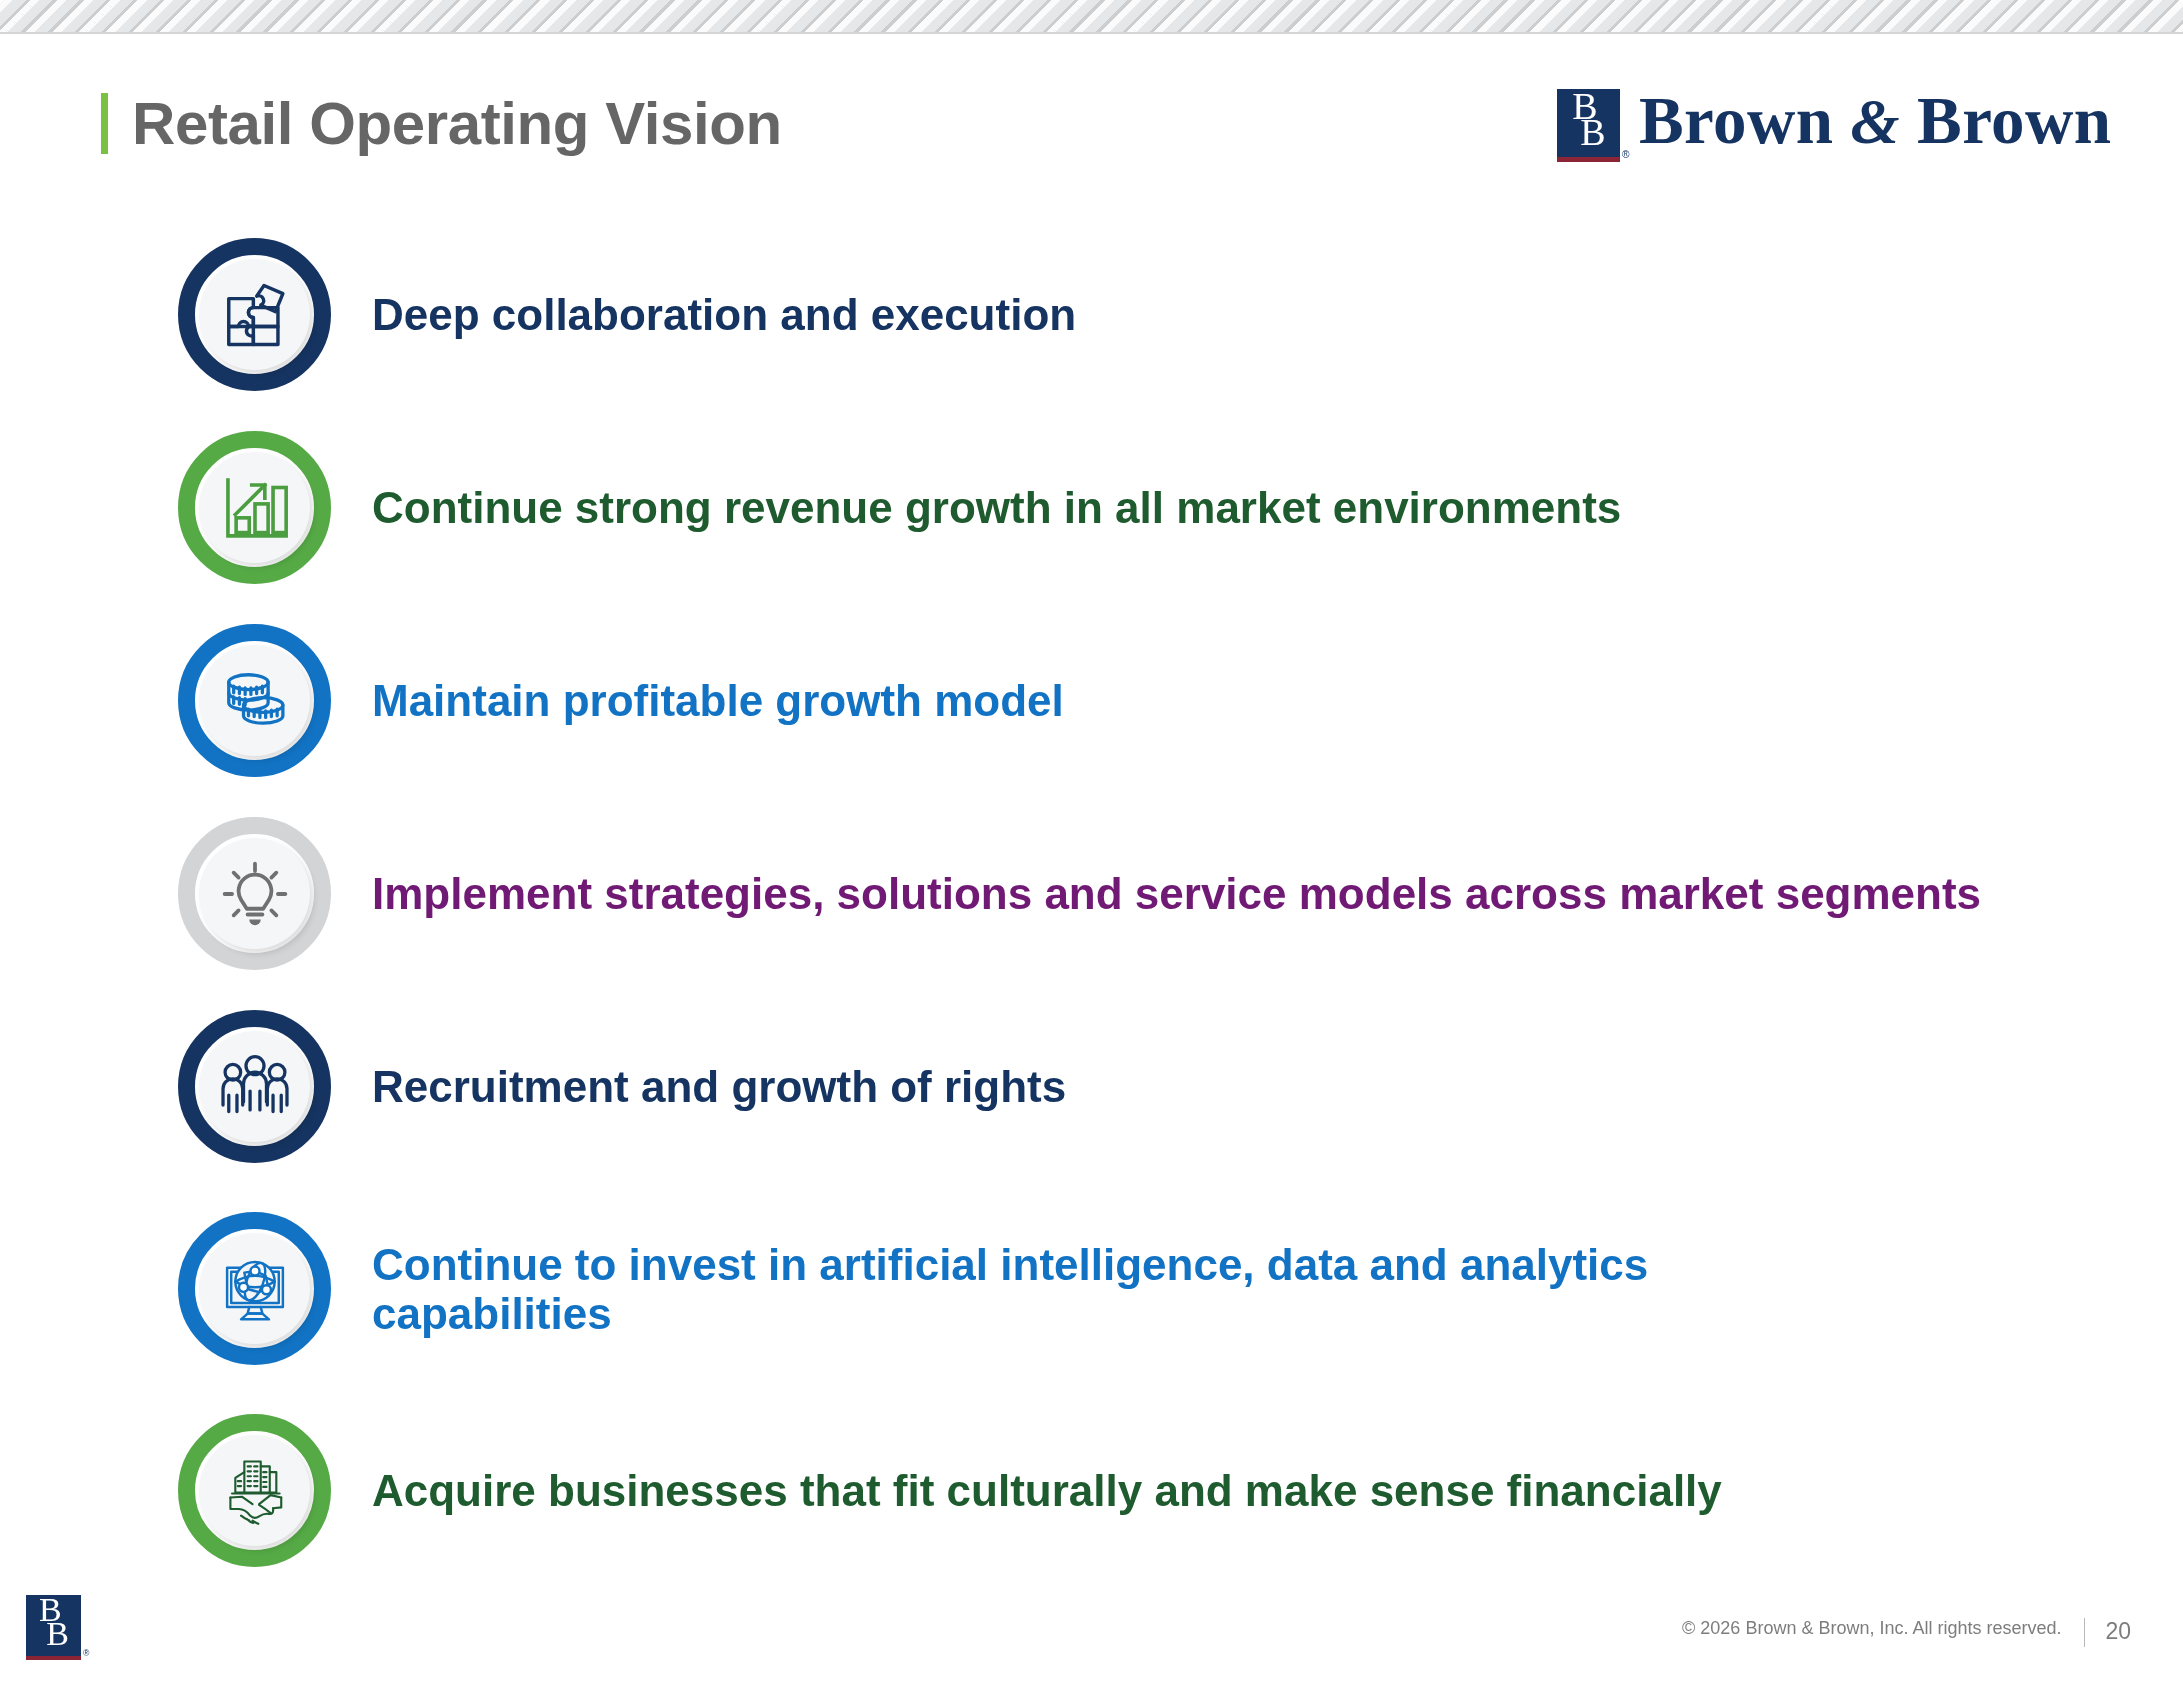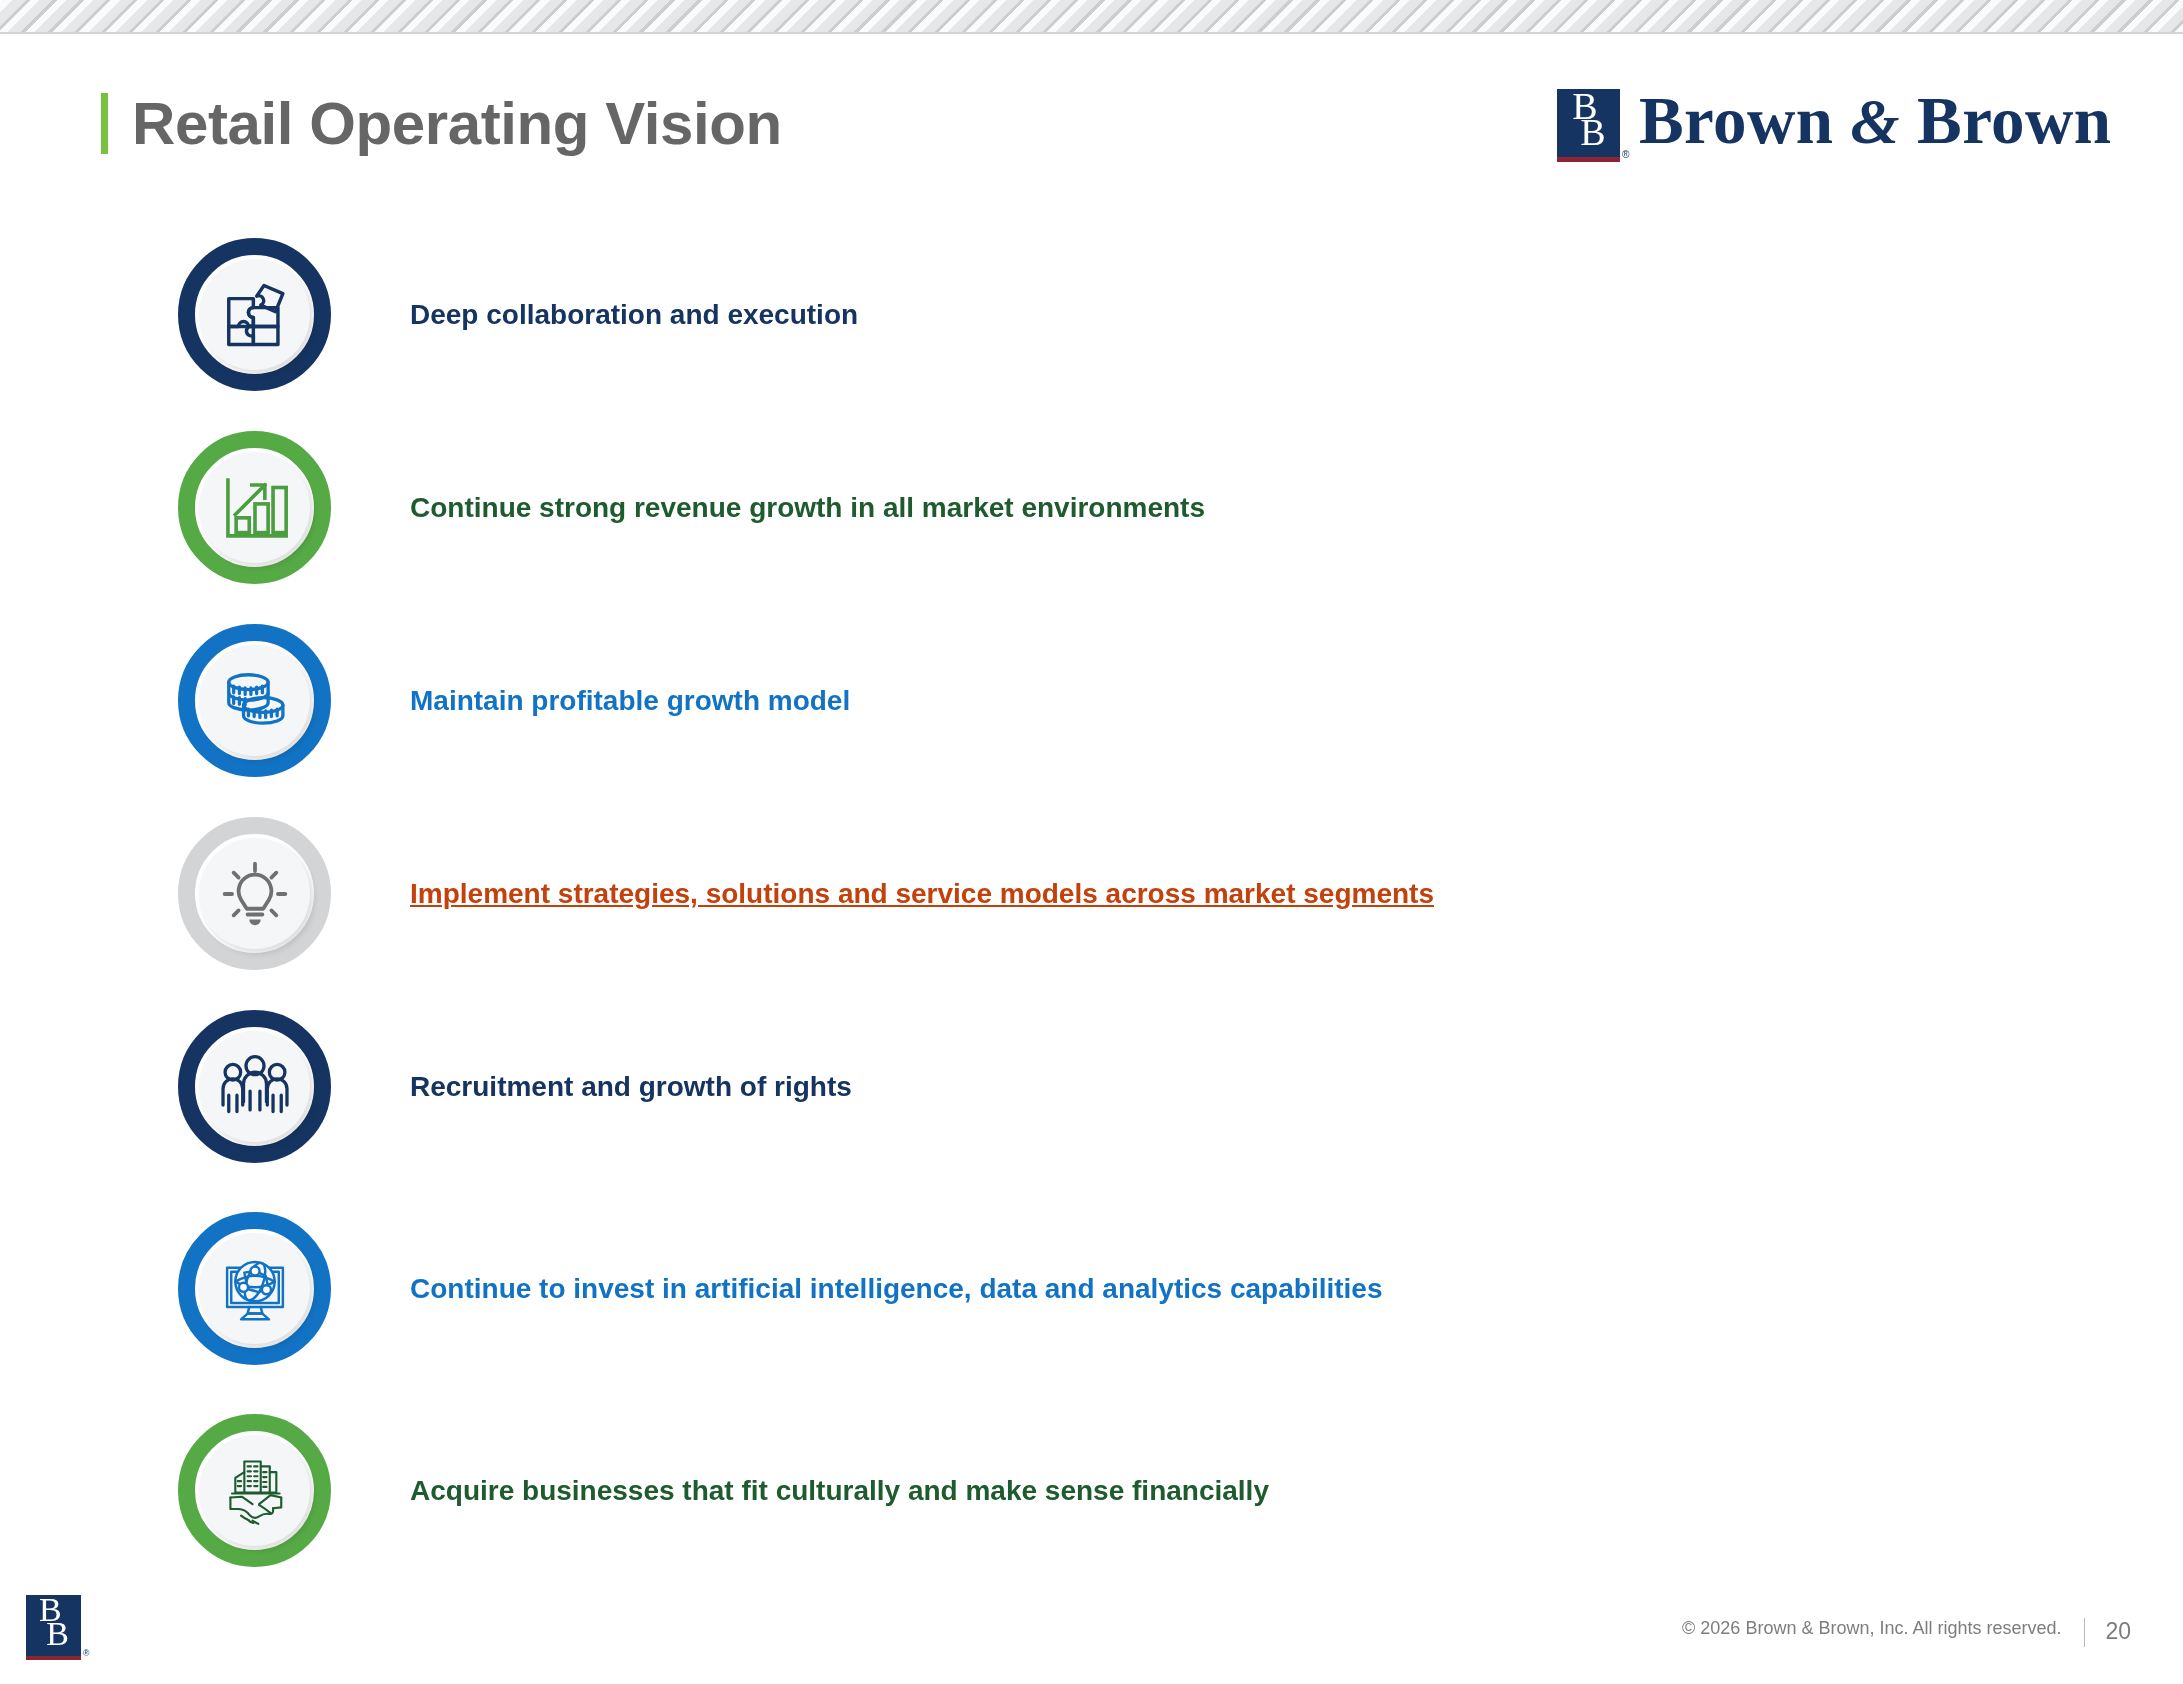--- a/index.html
+++ b/index.html
@@ -172,22 +172,22 @@
     box-shadow: 3.6px 4.4px 6.5px rgba(0,0,0,0.13);
   }
   .icon-svg {
     position: relative;
     width: 82px;
     height: 82px;
     z-index: 2;
   }
 
   .vision-text {
-    margin-left: 79px;
-    font-size: 28px;
+    margin-left: 41px;
+    font-size: 44px;
     font-weight: bold;
     line-height: 49px;
     max-width: 1747px;
   }
 
   
   .footer-logo {
     position: absolute;
     left: 26px;
     top: 1595px;
@@ -339,21 +339,21 @@
             <path d="M24 24 L30 30"></path>
             <path d="M76 24 L70 30"></path>
             <path d="M13 50 H22"></path>
             <path d="M78 50 H87"></path>
             <path d="M24 76 L30 70"></path>
             <path d="M76 76 L70 70"></path>
           </g>
           <path d="M43 81 H57 a7 7 0 0 1 -14 0 Z" fill="#6f7072"></path>
         </svg>
       </div>
-      <div class="vision-text" style="color:#c2410c;text-decoration:underline;">Implement strategies, solutions and service models across market segments</div>
+      <div class="vision-text" style="color:#701a75;">Implement strategies, solutions and service models across market segments</div>
     </div>
 
     <div class="vision-row">
       <div class="icon-wrap">
         <div class="icon-ring" style="border:17.5px solid #163461;"></div>
         <div class="icon-inner"></div>
         <svg class="icon-svg" viewBox="0 0 100 100">
           <g fill="none" stroke="#163461" stroke-width="4" stroke-linecap="round" stroke-linejoin="round">
             <circle cx="50" cy="24" r="11"></circle>
             <path d="M36 68 V46 a14 14 0 0 1 28 0 V68"></path>

